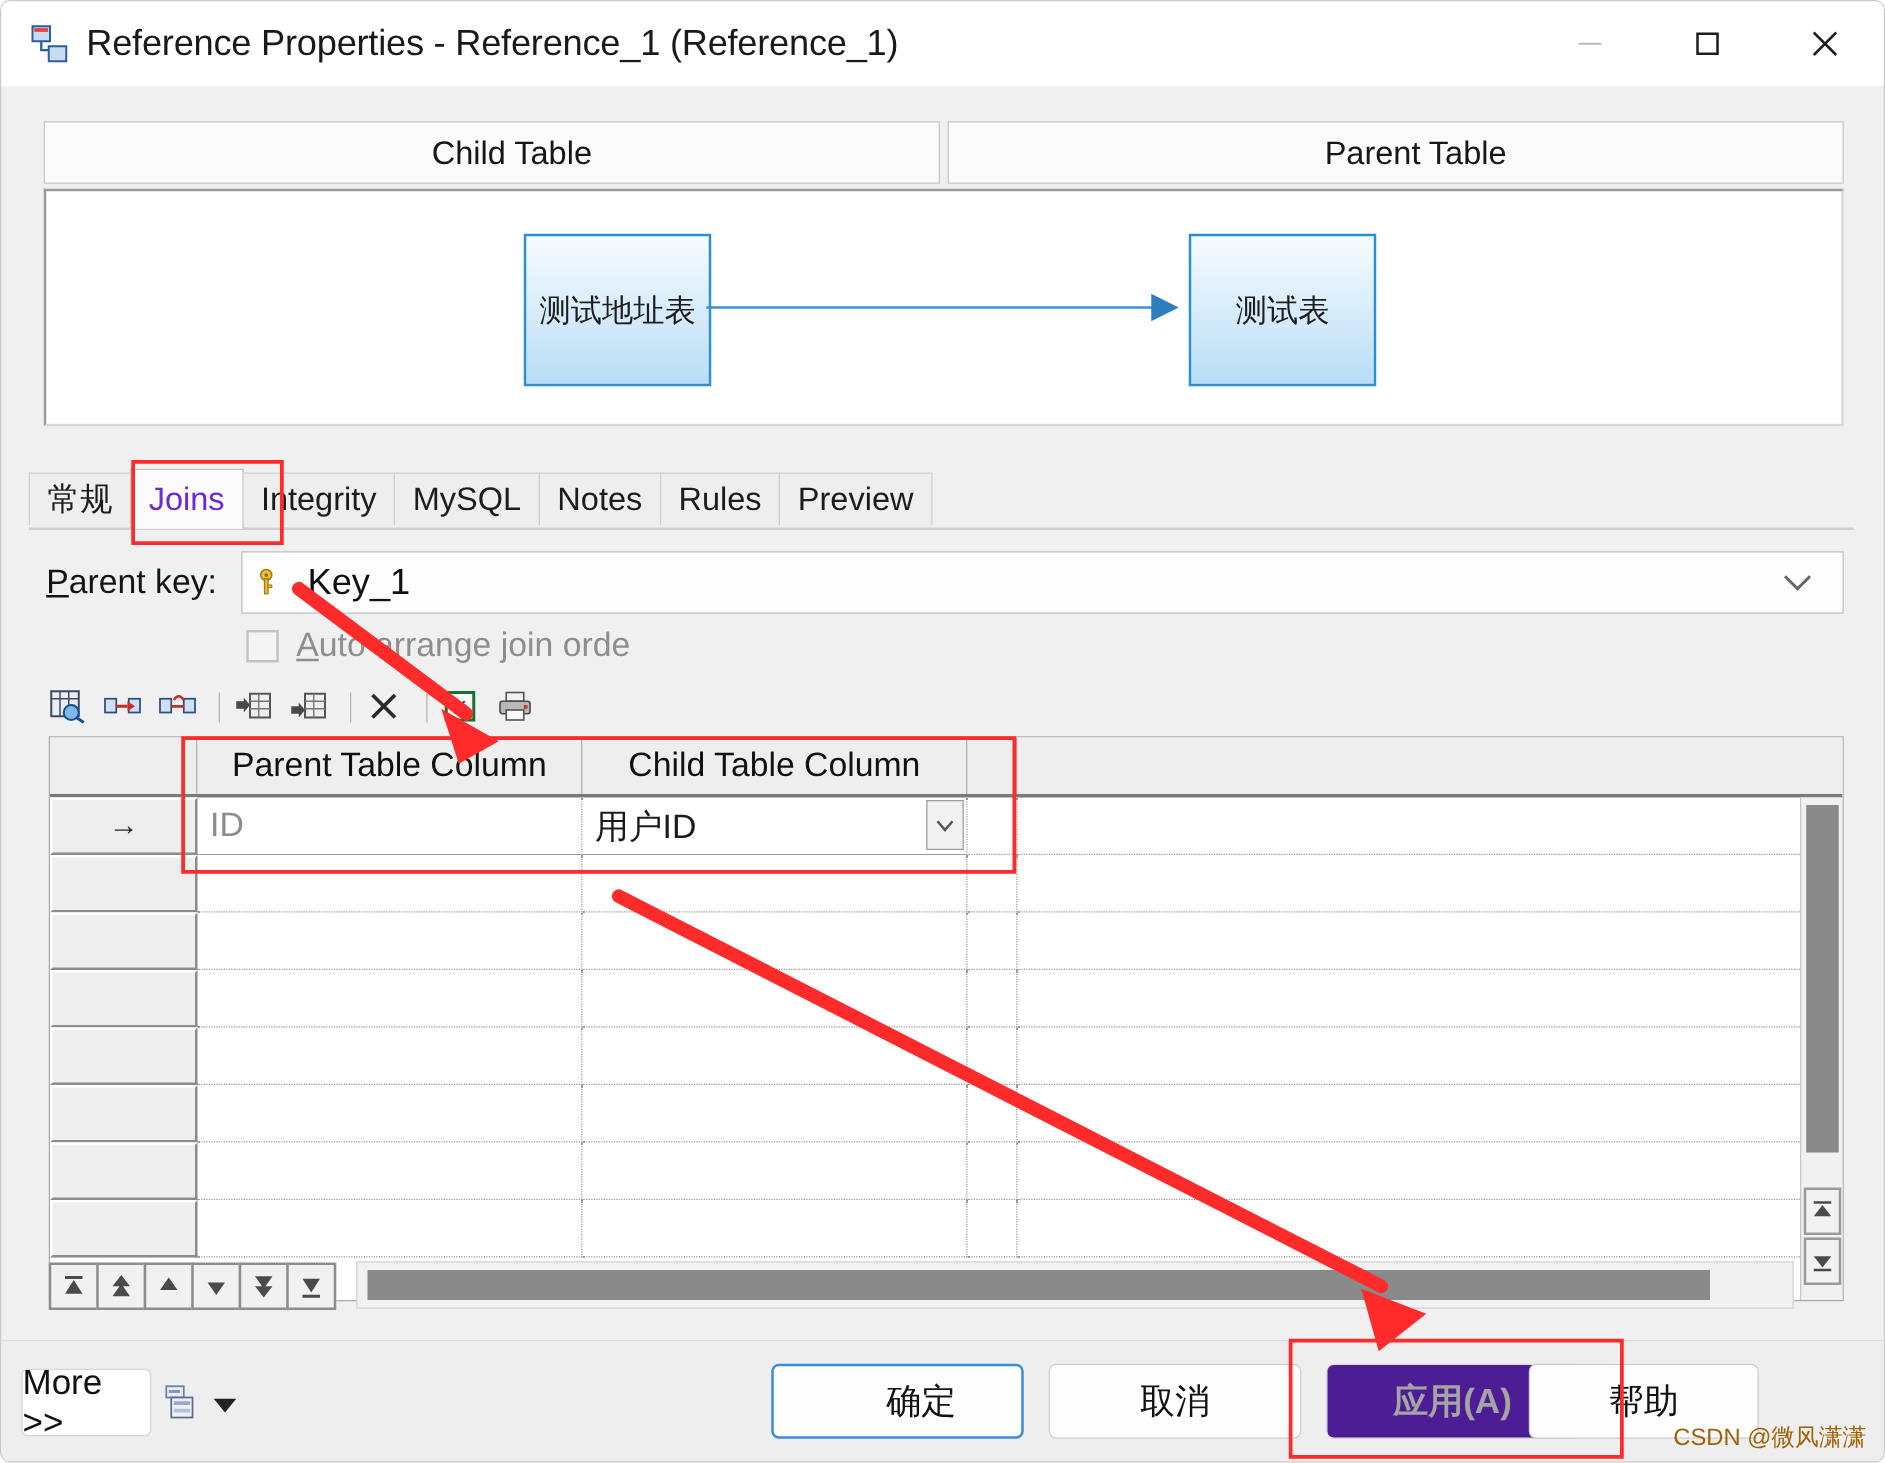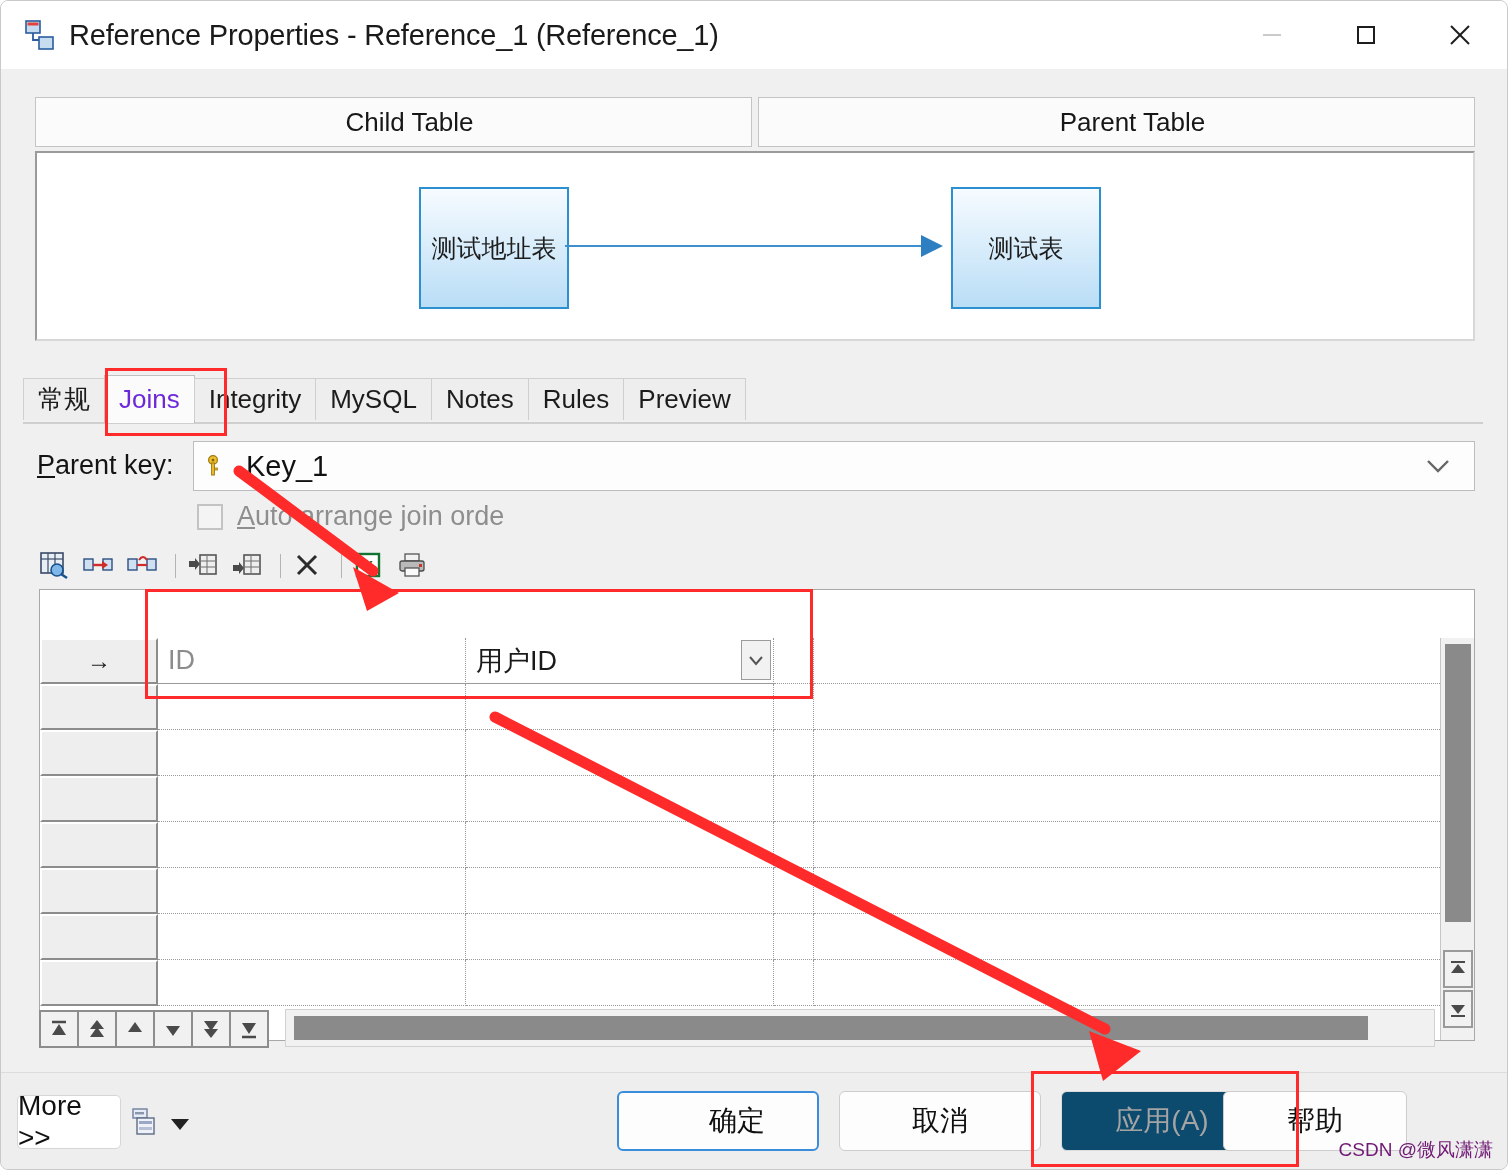--- a/index.html
+++ b/index.html
@@ -200,27 +200,27 @@
     border-left:9px solid transparent;border-right:9px solid transparent;
     border-top:11px solid #222;
   }
   .btn{
     position:absolute;top:18px;height:60px;
     background:#fdfdfd;border:1px solid #cdcdcd;border-radius:6px;
     display:flex;align-items:center;justify-content:center;
     font-size:28px;color:#111;box-sizing:border-box;
   }
   .btn.primary{border:2px solid #3a8ddb;}
-  .btn.disabled{color:#a4a4a4;background:#0c4a6e;border-color:#dcdcdc;}
+  .btn.disabled{color:#a4a4a4;background:#4c1d95;border-color:#dcdcdc;font-weight:bold;}
   #btn-ok{left:616px;width:202px;padding-left:38px;}
   #btn-cancel{left:838px;width:202px;}
   #btn-apply{left:1060px;width:202px;}
   #btn-help{left:1222px;width:184px;}
   .watermark{
-    position:absolute;right:14px;bottom:6px;font-size:19px;color:#701a75;
+    position:absolute;right:14px;bottom:6px;font-size:19px;color:#a16207;
   }
   
   .rbox{position:absolute;border:3px solid #ff2a2a;box-sizing:border-box;pointer-events:none;}
   #rbox-tab{left:104px;top:367px;width:122px;height:68px;}
   #rbox-grid{left:144px;top:588px;width:668px;height:110px;}
   #rbox-apply{left:1030px;top:1070px;width:268px;height:96px;}
   .ann-svg{position:absolute;left:0;top:0;width:1508px;height:1170px;pointer-events:none;}
 </style>
 </head>
 <body>
@@ -385,20 +385,27 @@
       <svg width="30" height="28" viewBox="0 0 30 28">
         <rect x="7" y="3" width="14" height="7" fill="#f2f2f2" stroke="#555" stroke-width="1.3"></rect>
         <rect x="2" y="10" width="24" height="10" rx="2" fill="#b9b9b9" stroke="#4a4a4a" stroke-width="1.3"></rect>
         <rect x="7" y="17" width="14" height="8" fill="#fafafa" stroke="#555" stroke-width="1.3"></rect>
         <rect x="21" y="13" width="3" height="3" fill="#c0392b"></rect>
       </svg>
     </span>
   </div>
 
   <div class="grid-outer">
+    <div class="grid-head">
+      <div class="gh rowhdr"></div>
+      <div class="gh c1">Parent Table Column</div>
+      <div class="gh c2">Child Table Column</div>
+      <div class="gh c3"></div>
+      <div class="gh fill"></div>
+    </div>
 
     <div class="grid-body">
       <div class="grow first">
         <div class="gcell rowhdr">→</div>
         <div class="gcell c1">ID</div>
         <div class="gcell c2">
           <span style="color:#1a1a1a">用户ID</span>
           <span class="cell-chev">
             <svg width="18" height="14" viewBox="0 0 18 14">
                 <polyline points="3,4 9,11 15,4" fill="none" stroke="#555" stroke-width="2"></polyline>

